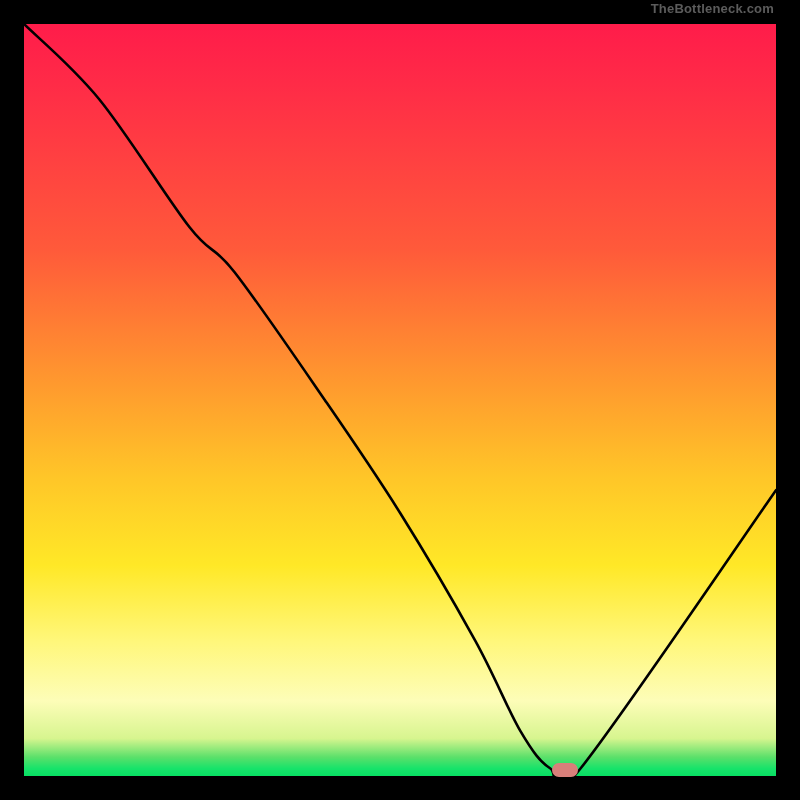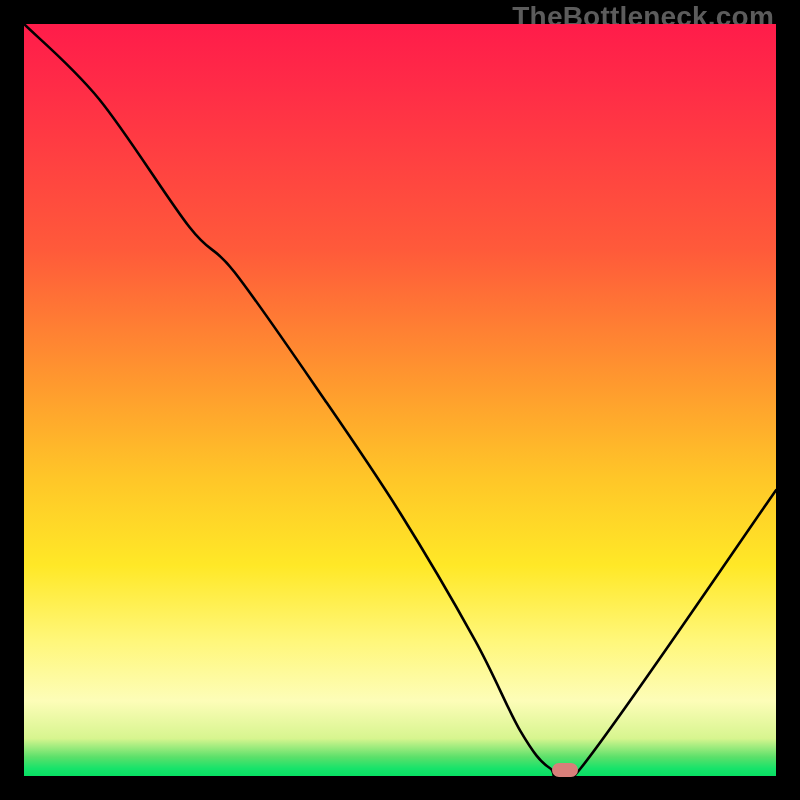--- a/index.html
+++ b/index.html
@@ -41,21 +41,21 @@
       #5be06a 97.5%,
       #17e36a 99%,
       #08df63 100%
     );
   }
   .attribution {
     position: absolute;
     top: 1px;
     right: 26px;
     font-family: Arial, Helvetica, sans-serif;
-    font-size: 28px;
+    font-size: 13px;
     color: #5c5c5c;
     font-weight: 600;
     letter-spacing: 0.2px;
     user-select: none;
   }
   svg.overlay {
     position: absolute;
     inset: 0;
   }
   .marker {

